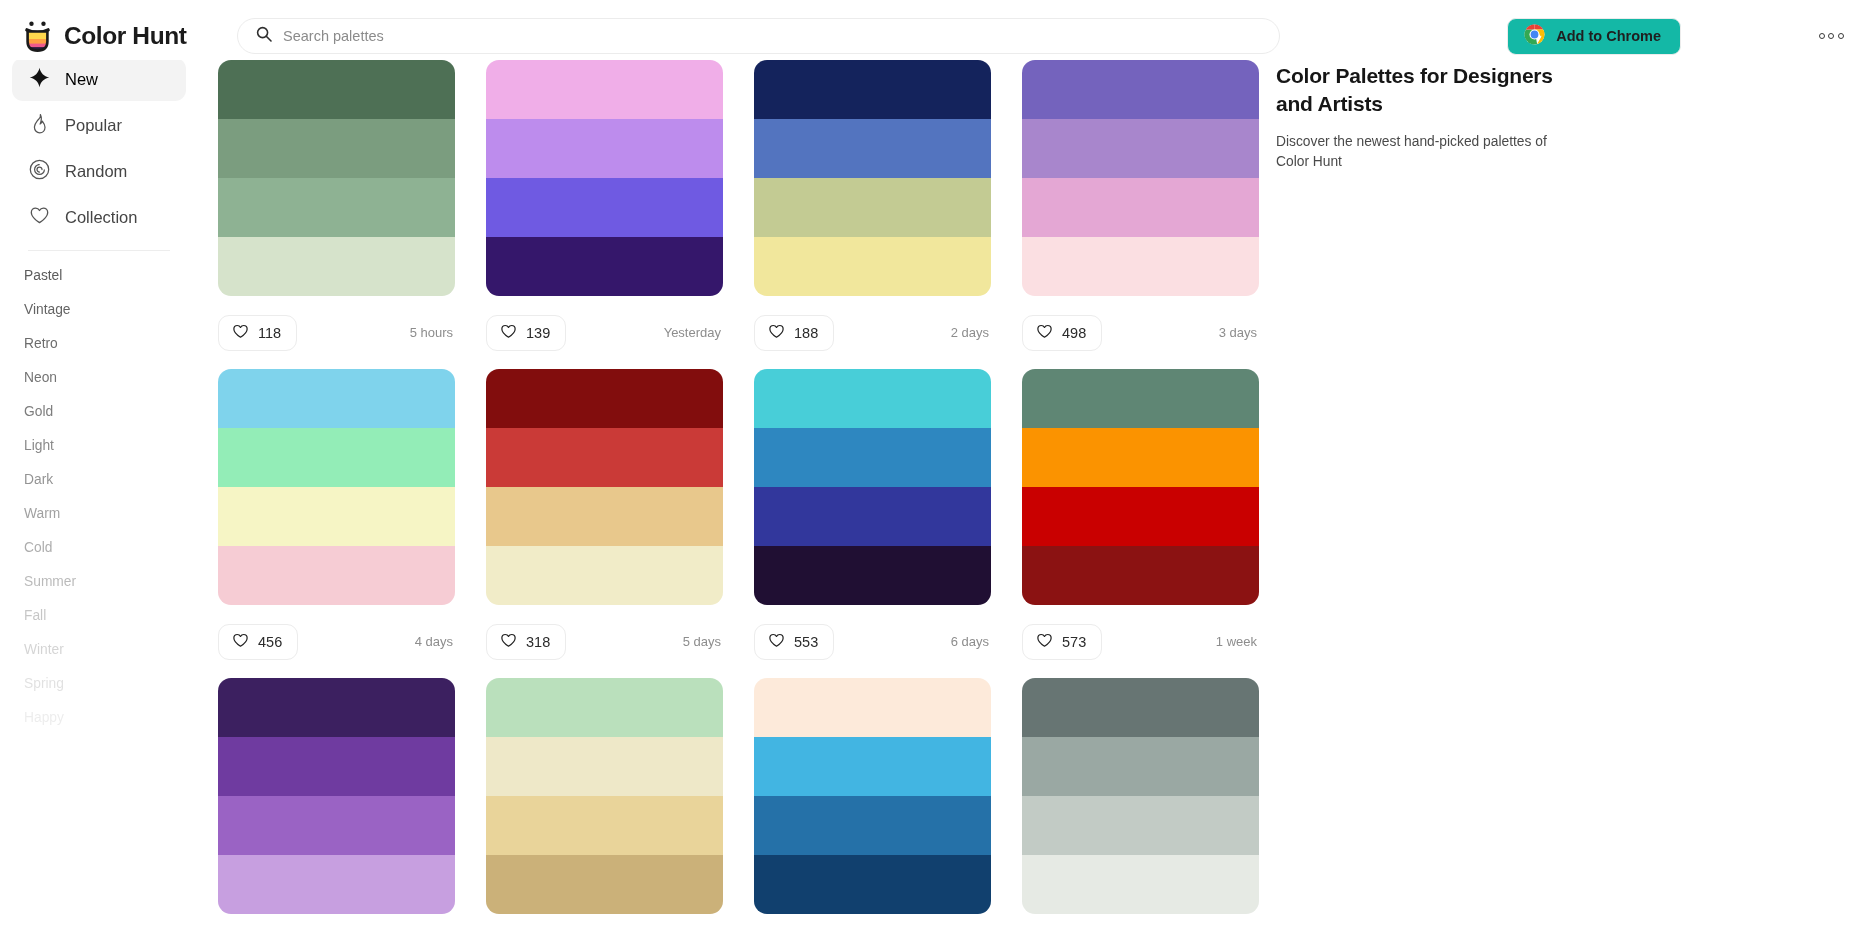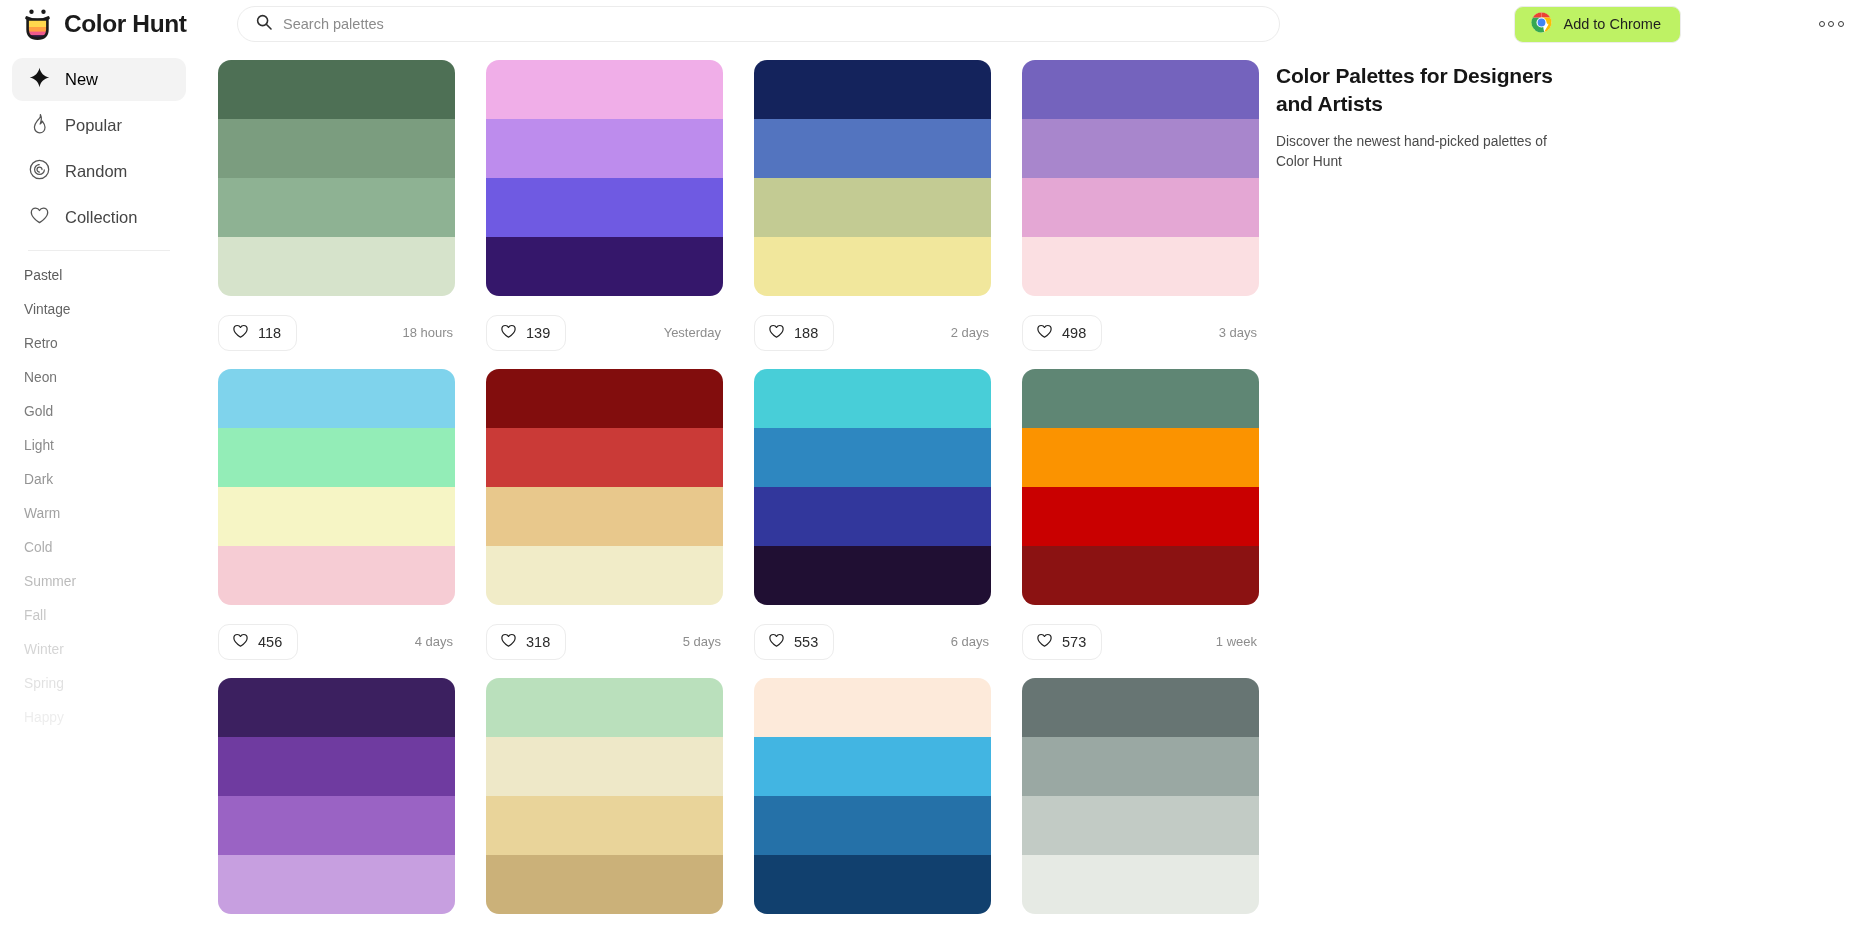--- a/index.html
+++ b/index.html
@@ -6,21 +6,21 @@
   html, body {
     width: 1873px; height: 932px;
     overflow: hidden;
     background: #ffffff;
     font-family: "Liberation Sans", sans-serif;
     color: #1f1f1f;
   }
 
   
   .topbar {
-    position: absolute; top: 0; left: 0;
+    position: absolute; top: 12px; left: 0;
     width: 1873px; height: 48px;
     display: flex; align-items: center;
     background: #ffffff;
     z-index: 30;
   }
   .brand {
     display: flex; align-items: center; gap: 13px;
     width: 234px; padding-left: 24px; flex: 0 0 auto;
   }
   .logo-mark { width: 27px; height: 31px; display: block; }
@@ -46,26 +46,27 @@
   }
   .search-input::placeholder { color: #8b8b8b; }
 
   .topright {
     flex: 1; display: flex; align-items: center;
     justify-content: flex-end; gap: 0; padding-right: 20px;
   }
   .chrome-btn {
     display: flex; align-items: center; gap: 11px;
     height: 37px; padding: 0 19px 0 16px;
-    background: #bef264;
+    background: #14b8a6;
     border: 1px solid #ececec;
     border-radius: 9px;
     cursor: pointer;
     font-size: 14.5px; color: #1f1f1f;
     white-space: nowrap;
+    font-weight: bold;
   }
   .chrome-ic { width: 21px; height: 21px; flex: 0 0 auto; }
   .dots-btn {
     width: 44px; height: 36px; margin-left: 128px;
     display: flex; align-items: center; justify-content: center;
     gap: 3.5px; cursor: pointer; background: transparent; border: none;
   }
   .dots-btn i {
     width: 6px; height: 6px; border-radius: 50%;
     border: 1.3px solid #3a3a3a; display: block;
@@ -295,21 +296,21 @@
           <span style="background: rgb(142, 178, 147);"></span>
           <span style="background: rgb(214, 227, 203);"></span>
         </div>
         <div class="meta">
           <button class="like-btn">
             <span><svg class="heart-ic" viewBox="0 0 21 21">
                 <path d="M10.5 17.6 C10.5 17.6 2.3 12.6 2.3 7.5 C2.3 4.9 4.3 3.1 6.6 3.1 C8.3 3.1 9.8 4.1 10.5 5.5 C11.2 4.1 12.7 3.1 14.4 3.1 C16.7 3.1 18.7 4.9 18.7 7.5 C18.7 12.6 10.5 17.6 10.5 17.6 Z" fill="none" stroke="#222" stroke-width="1.5" stroke-linejoin="round"></path>
               </svg></span>
             <span class="like-count">118</span>
           </button>
-          <span class="age">18 hours</span>
+          <span class="age">5 hours</span>
         </div>
       </div>
       <div class="card">
         <div class="swatches">
           <span style="background: rgb(240, 174, 232);"></span>
           <span style="background: rgb(189, 140, 237);"></span>
           <span style="background: rgb(111, 90, 226);"></span>
           <span style="background: rgb(53, 23, 107);"></span>
         </div>
         <div class="meta">

